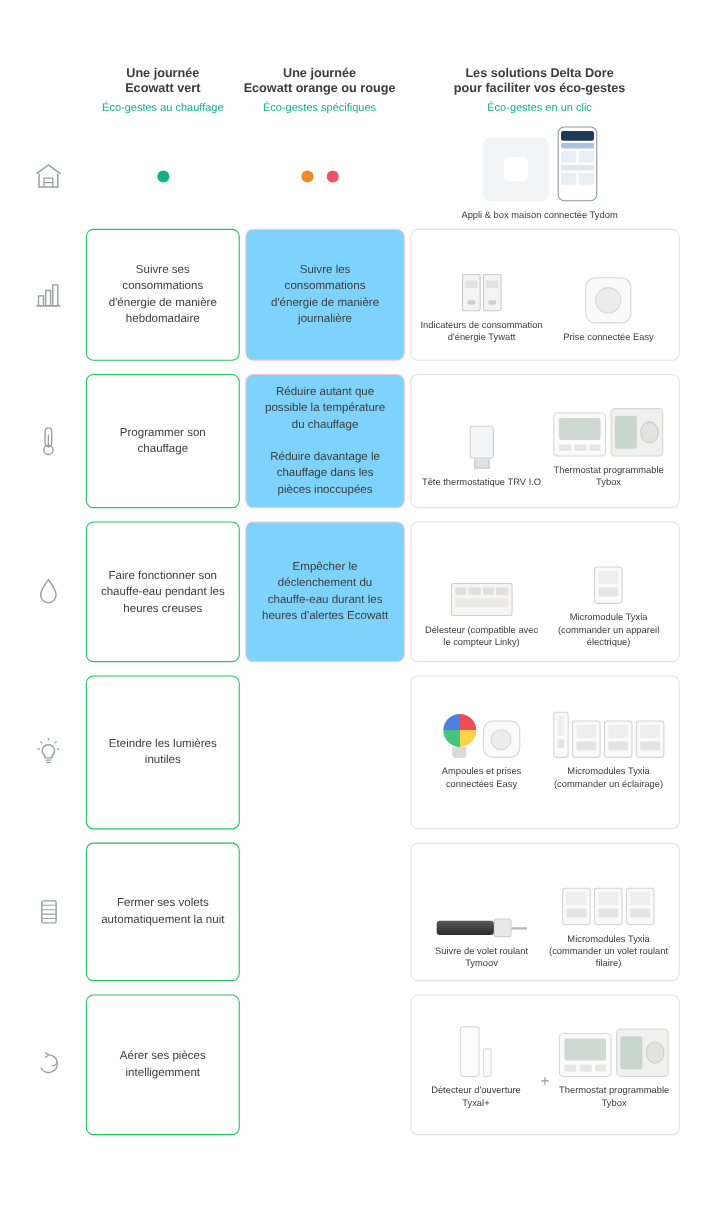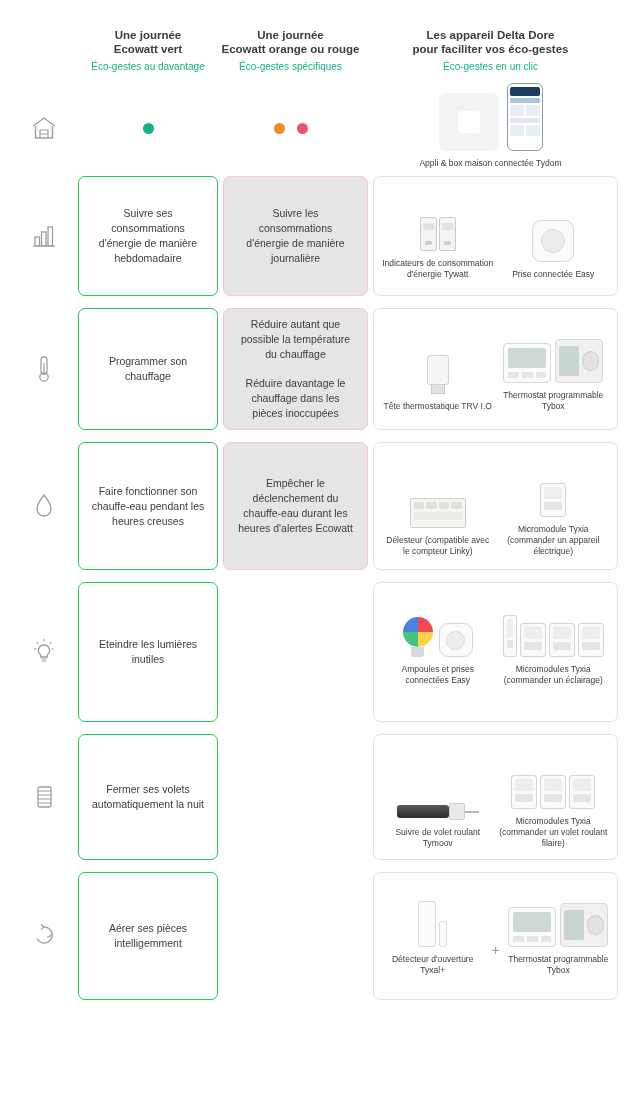--- a/index.html
+++ b/index.html
@@ -10,20 +10,21 @@
     font-family: "Liberation Sans", sans-serif;
     color: #3c3c3b;
   }
   .page { position: relative; width: 640px; height: 1100px; }
 
   
   .header {
     display: flex;
     width: 640px;
     padding: 28px 10px 6px 10px;
+    margin-top: 32px;
   }
   .col-icon { width: 68px; flex: 0 0 68px; }
   .col-green { width: 140px; flex: 0 0 140px; }
   .col-orange { width: 145px; flex: 0 0 145px; }
   .col-solutions { width: 255px; flex: 0 0 255px; }
 
   .hd-title {
     text-align: center;
     font-size: 11.5px;
     font-weight: bold;
@@ -65,21 +66,21 @@
     width: 140px; flex: 0 0 140px;
     border: 1px solid #22c55e;
     border-radius: 7px;
     background: #fff;
     margin-right: 5px;
   }
   .cell-orange {
     width: 145px; flex: 0 0 145px;
     border: 1px solid #f6c9ce;
     border-radius: 7px;
-    background: #e5e5e5;
+    background: #7dd3fc;
     margin-right: 5px;
   }
   .cell-solutions {
     width: 245px; flex: 0 0 245px;
     border: 1px solid #e2e2e2;
     border-radius: 7px;
     background: #fff;
     padding: 10px 8px 8px 8px;
     flex-direction: column;
     justify-content: flex-start;
@@ -209,34 +210,34 @@
 <div class="page">
 
   <div class="header">
     <div class="col-icon"></div>
 
     <div class="col-green">
       <div class="hd-title">
         <span>Une journée</span><br>
         <span>Ecowatt vert</span>
       </div>
-      <div class="hd-sub sub-green">Éco-gestes au davantage</div>
+      <div class="hd-sub sub-green">Éco-gestes au chauffage</div>
     </div>
 
     <div class="col-orange">
       <div class="hd-title">
         <span>Une journée</span><br>
         <span>Ecowatt orange ou rouge</span>
       </div>
       <div class="hd-sub sub-orange">Éco-gestes spécifiques</div>
     </div>
 
     <div class="col-solutions">
       <div class="hd-title">
-        <span>Les appareil Delta Dore</span><br>
+        <span>Les solutions Delta Dore</span><br>
         <span>pour faciliter vos éco-gestes</span>
       </div>
       <div class="hd-sub sub-solutions">Éco-gestes en un clic</div>
     </div>
   </div>
 
   <div class="dotrow">
     <div class="icon-cell">
       <svg width="30" height="30" viewBox="0 0 30 30" class="lic">
         <path d="M4 13 L15 5 L26 13" fill="none" stroke="#9aa0a6" stroke-width="1.4"></path>

